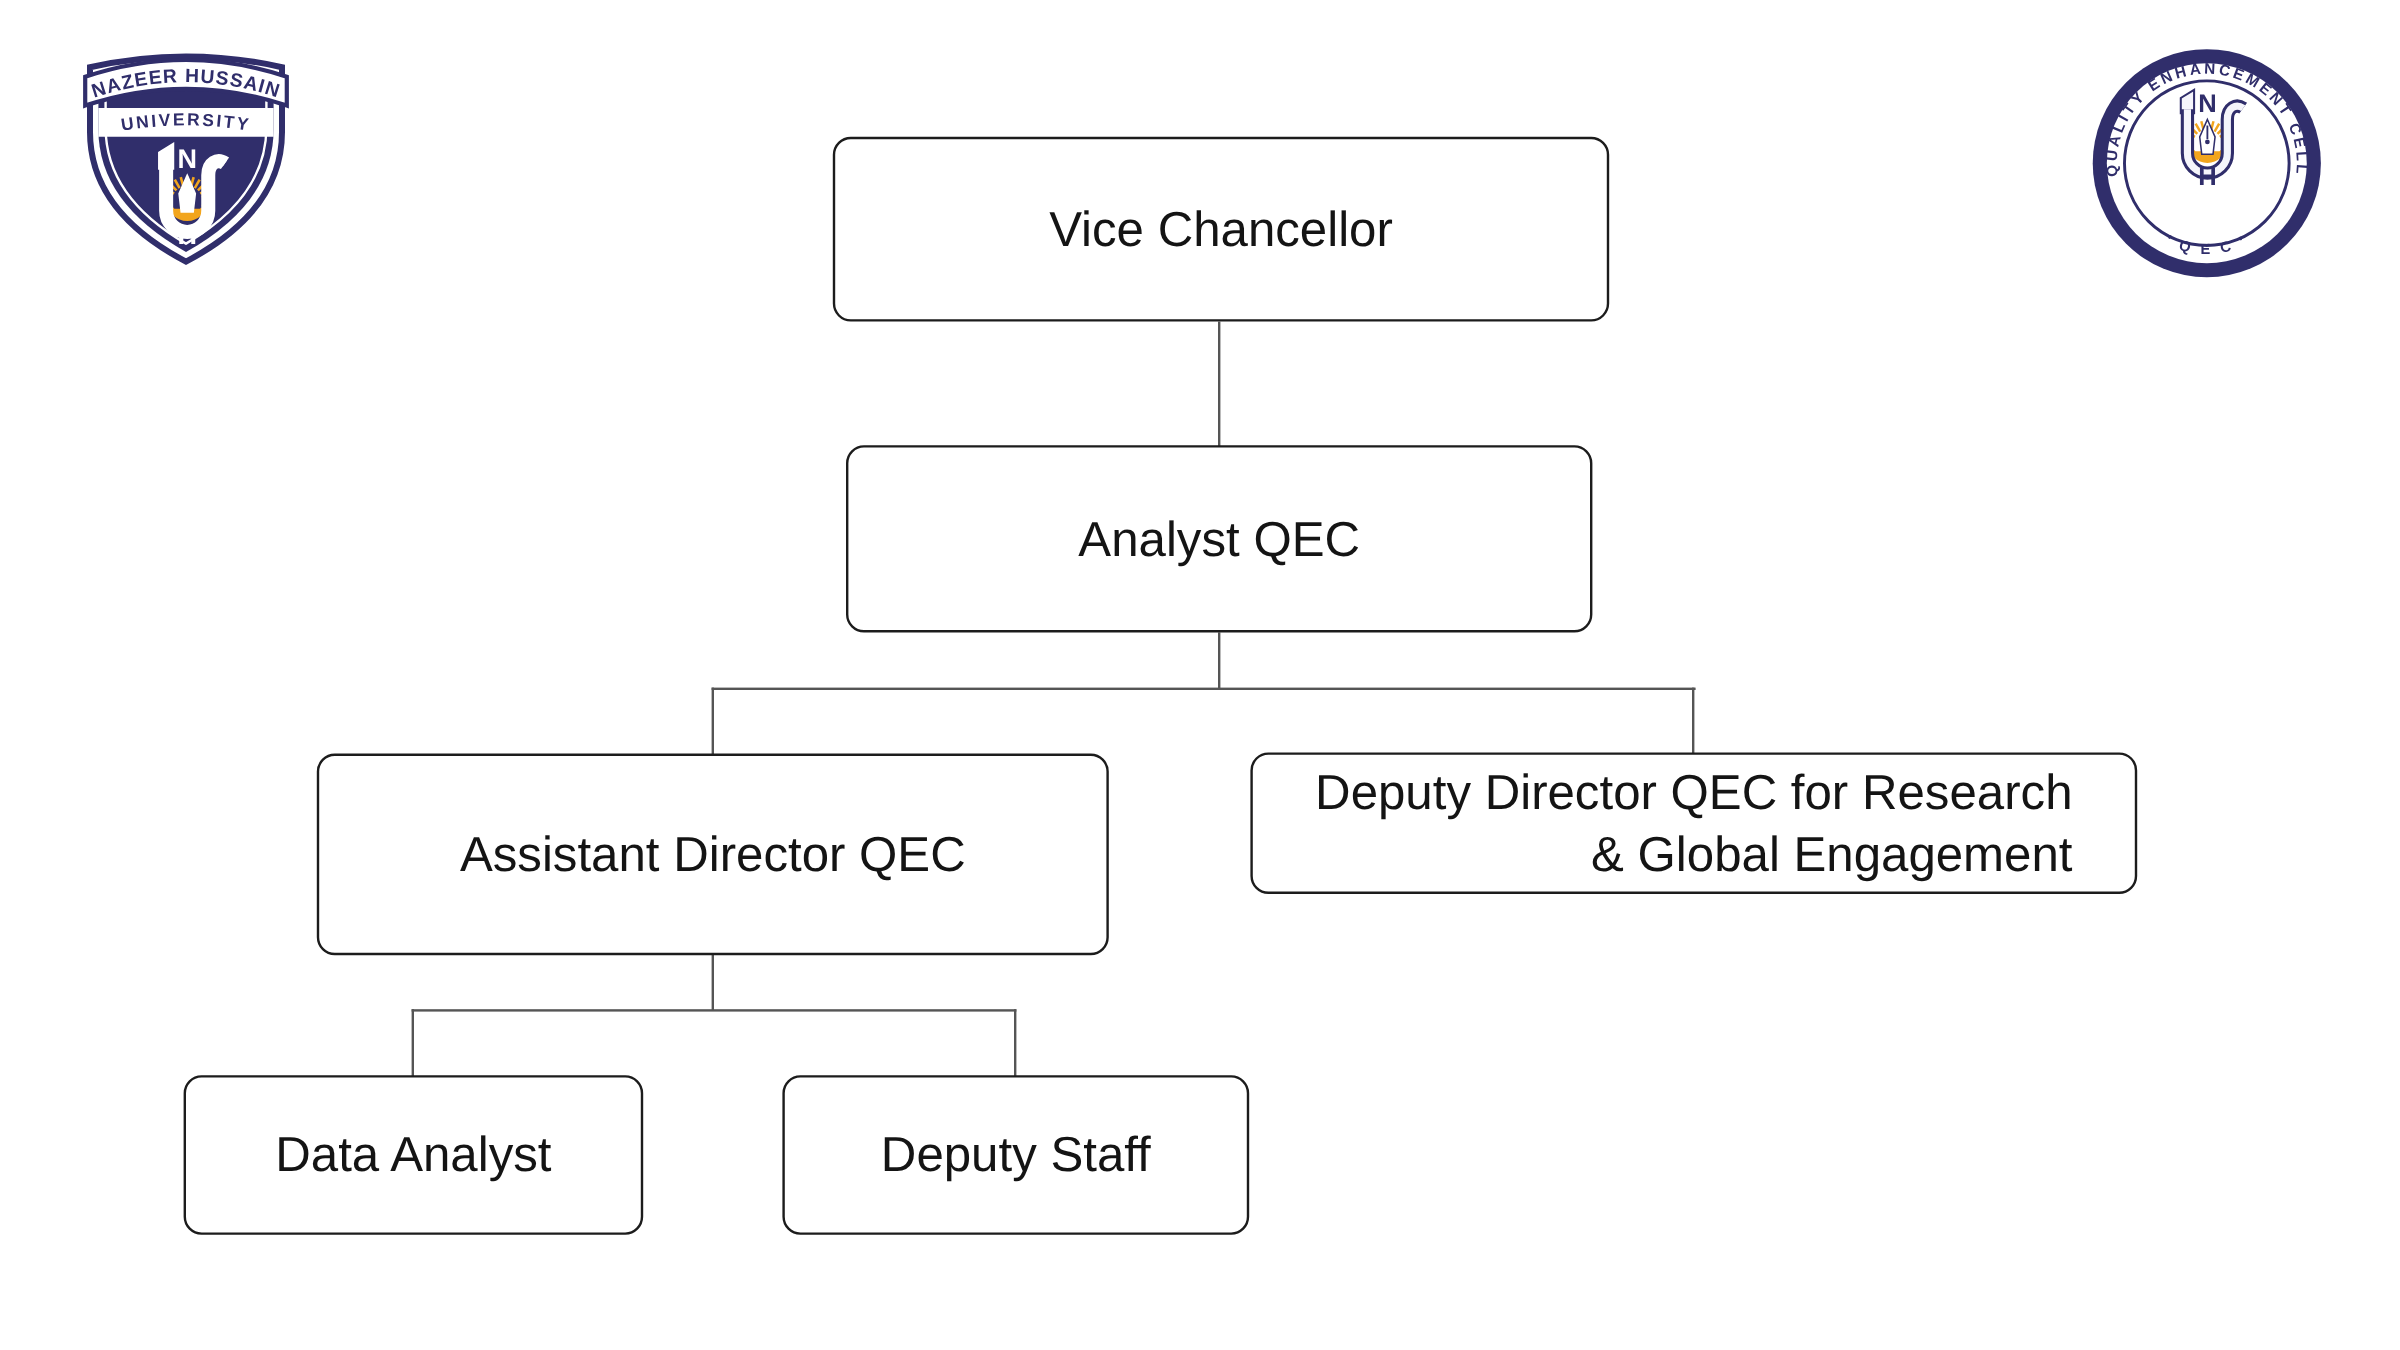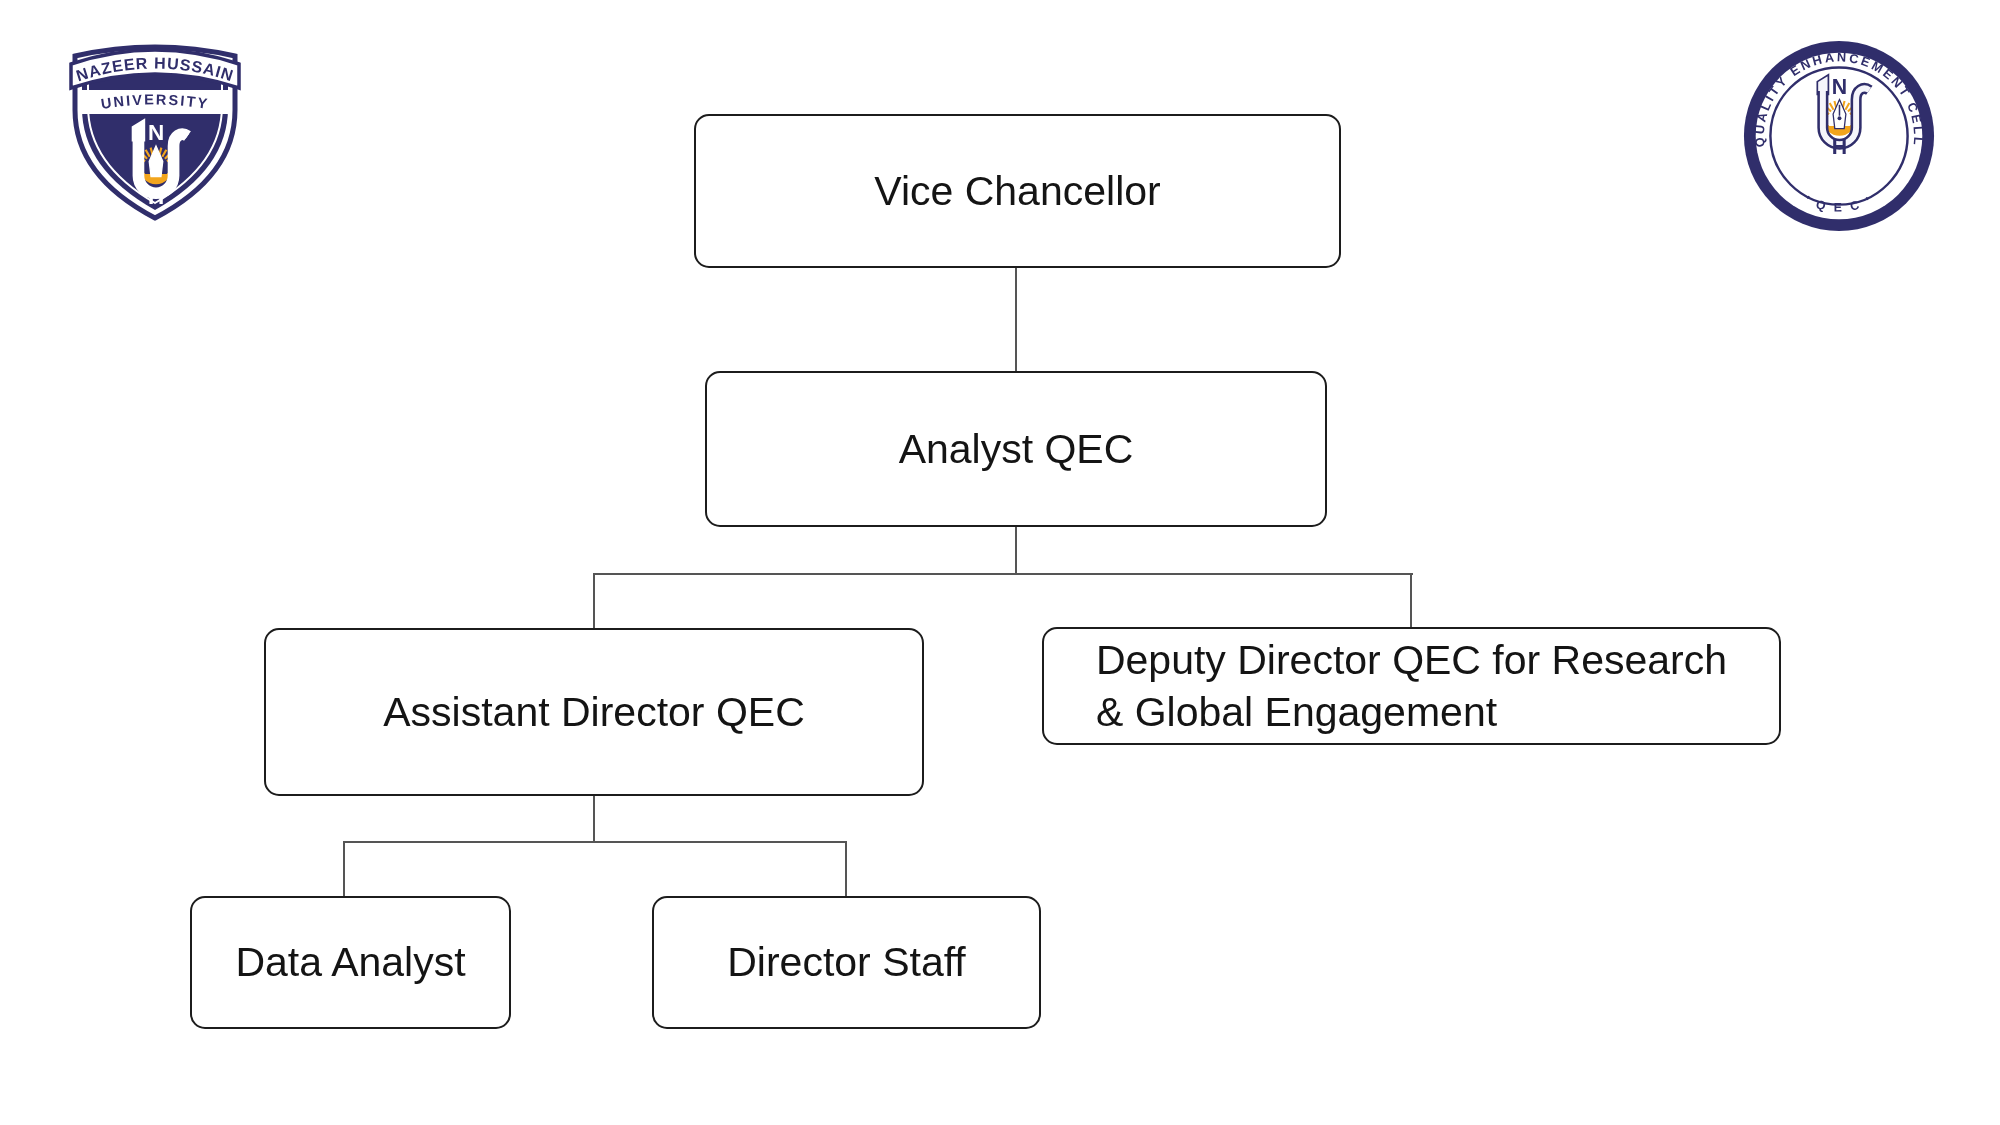--- a/index.html
+++ b/index.html
@@ -15,35 +15,35 @@
     font-family:"Liberation Sans","DejaVu Sans",sans-serif;
     overflow:hidden;
   }
   
   .node{
     position:absolute;
     background:var(--box-fill);
     border:2.5px solid var(--box-border);
     border-radius:15px;
     display:flex;align-items:center;justify-content:center;
-    text-align:left;
+    text-align:right;
   }
   .node-label{
     font-size:41px;
     line-height:1.28;
     color:var(--text);
     letter-spacing:0px;
     white-space:pre-line;
     padding:0 18px;
   }
   #node-vc       {left:694px; top:114px; width:647px; height:154px;}
   #node-director {left:705px; top:371px; width:622px; height:156px;}
   #node-assistant{left:264px; top:628px; width:660px; height:168px;}
   #node-deputy   {left:1042px;top:627px; width:739px; height:118px;}
-  #node-data     {left:153px; top:896px; width:321px; height:133px;margin-left:37px;}
+  #node-data     {left:153px; top:896px; width:383px; height:133px;}
   #node-support  {left:652px; top:896px; width:389px; height:133px;}
   
   .connector{position:absolute;background:var(--connector);}
   .connector.v{width:2px;}
   .connector.h{height:2px;}
   #c-vc-director     {left:1015px;top:268px;height:104px;}
   #c-director-stub   {left:1015px;top:527px;height:47px;}
   #c-level2-bar      {left:593px; top:573px;width:820px;}
   #c-assistant-drop  {left:593px; top:573px;height:56px;}
   #c-deputy-drop     {left:1410px;top:573px;height:55px;}
@@ -163,14 +163,14 @@
   <span class="node-label">Assistant Director QEC</span>
 </div>
 <div class="node" id="node-deputy">
   <span class="node-label">Deputy Director QEC for Research
 &amp; Global Engagement</span>
 </div>
 <div class="node" id="node-data">
   <span class="node-label">Data Analyst</span>
 </div>
 <div class="node" id="node-support">
-  <span class="node-label">Director Staff</span>
+  <span class="node-label">Deputy Staff</span>
 </div>
 
 </body></html>

